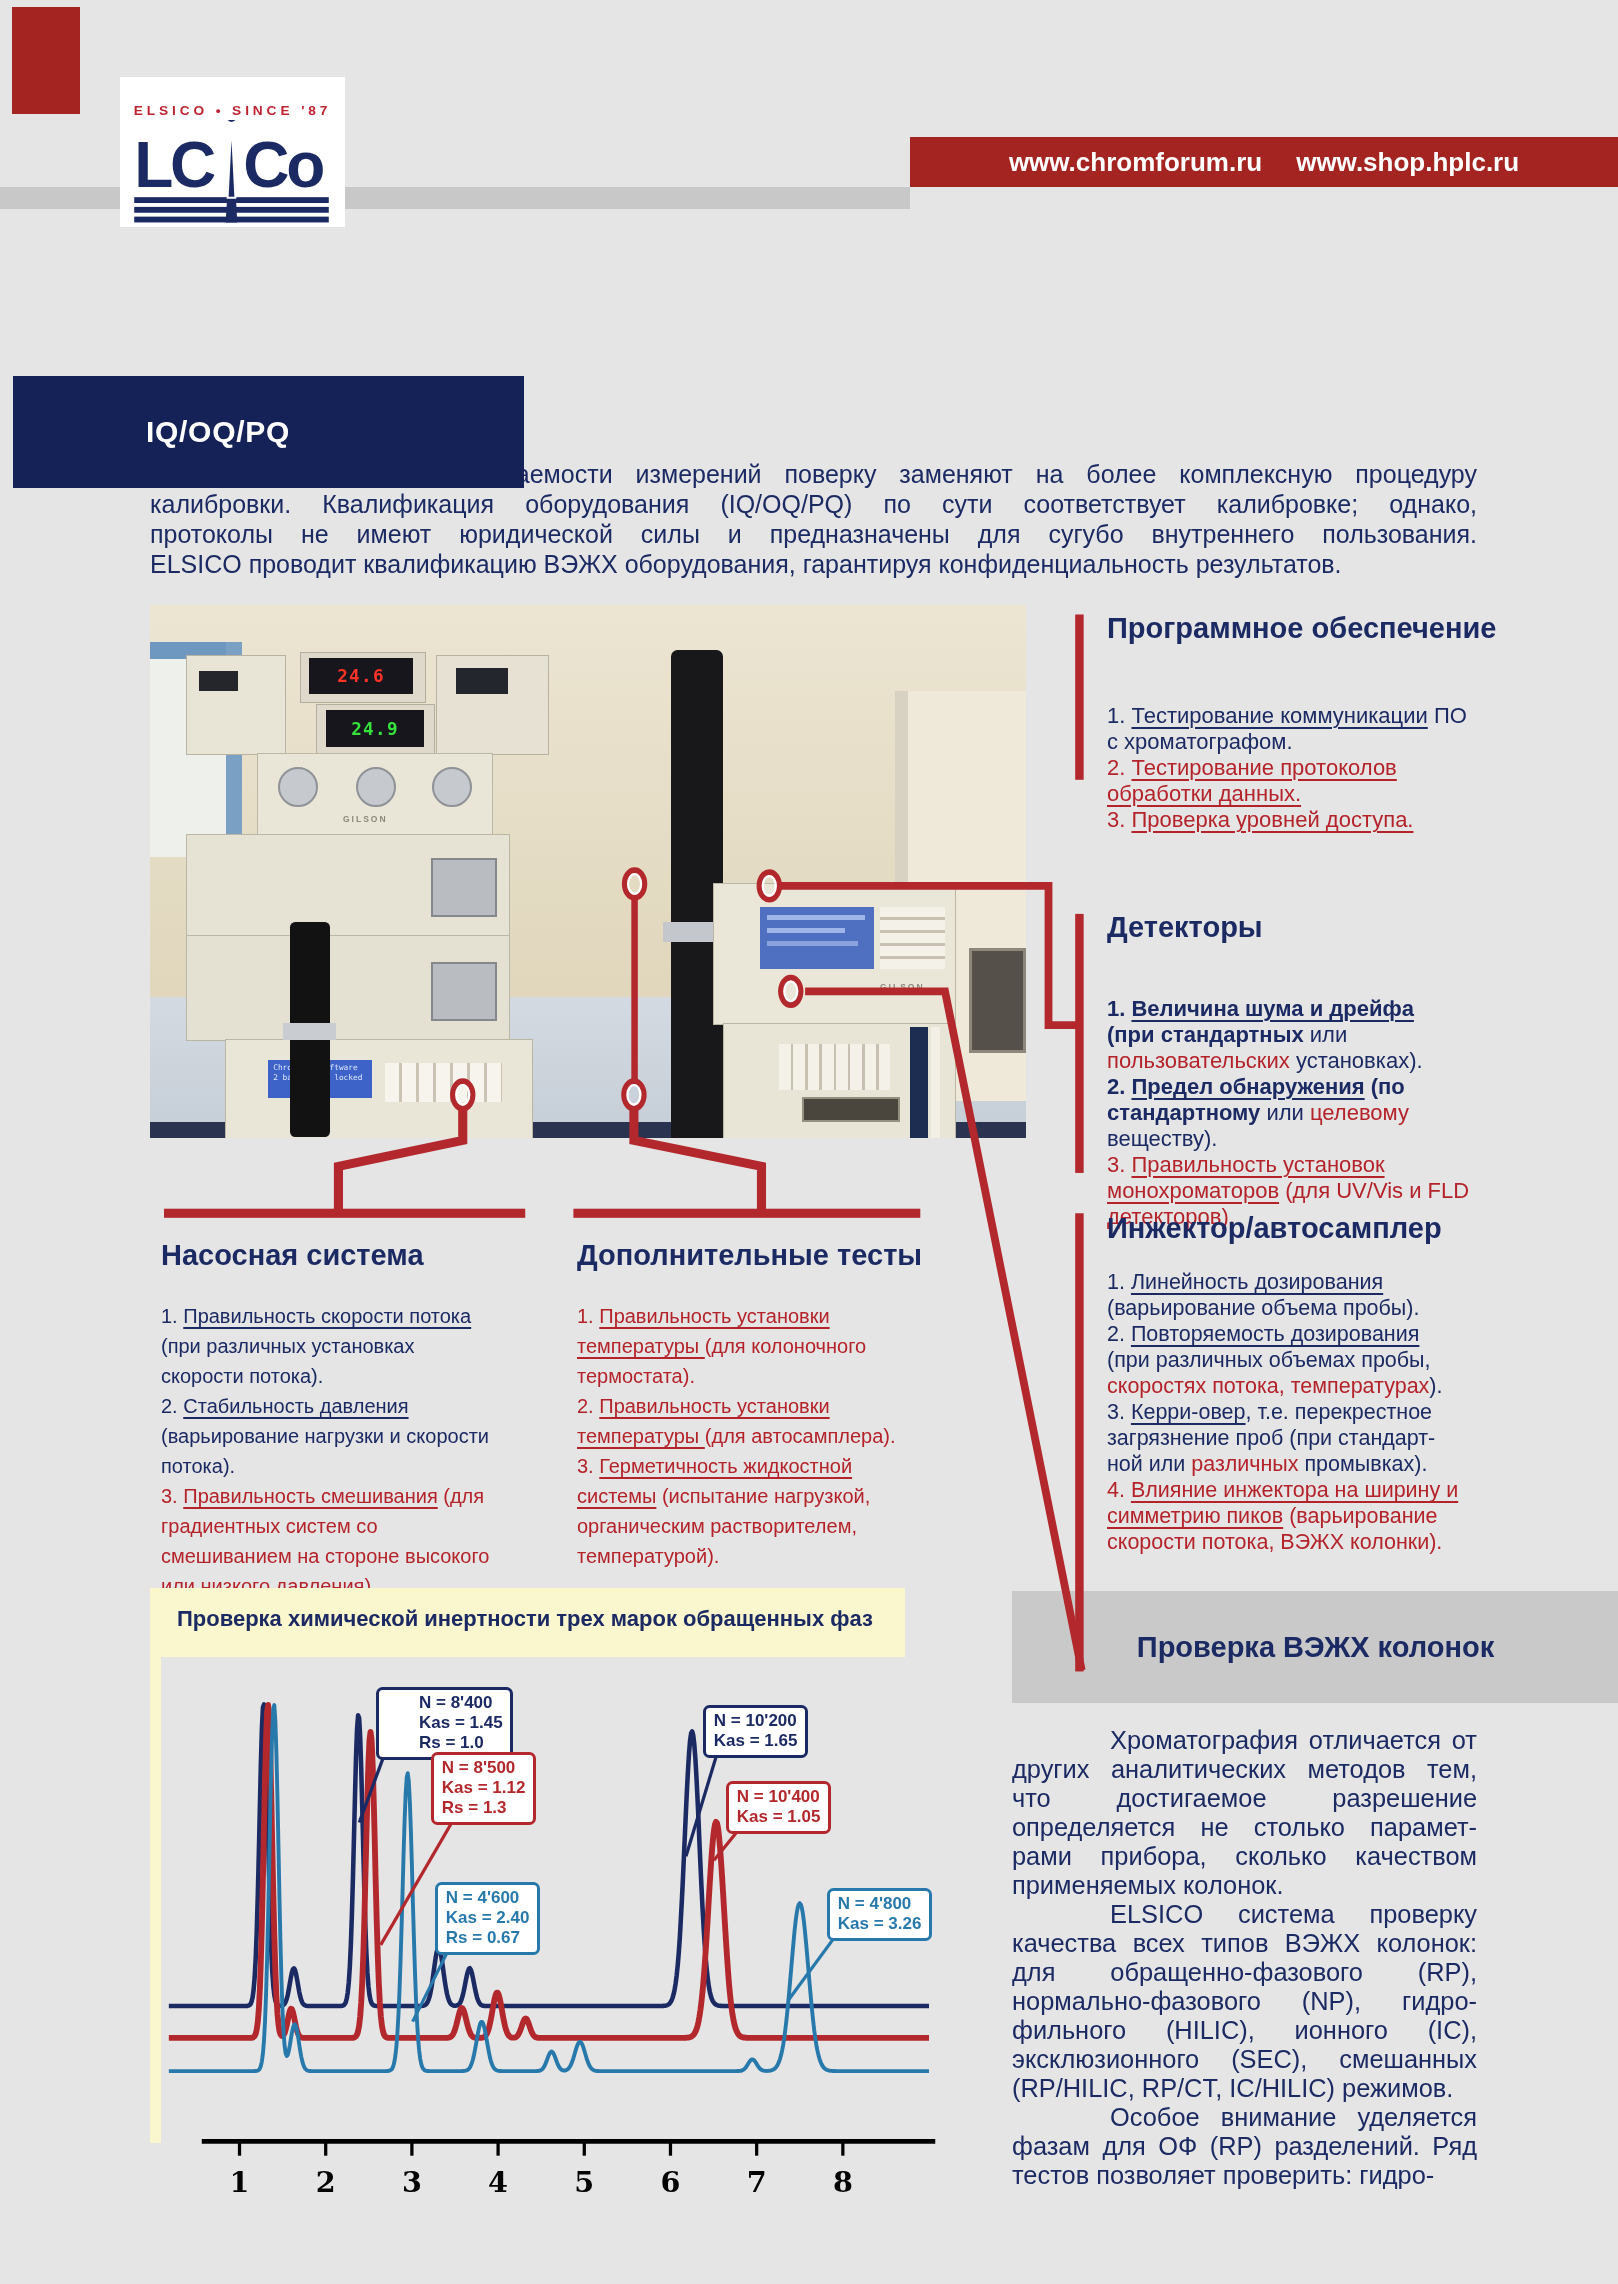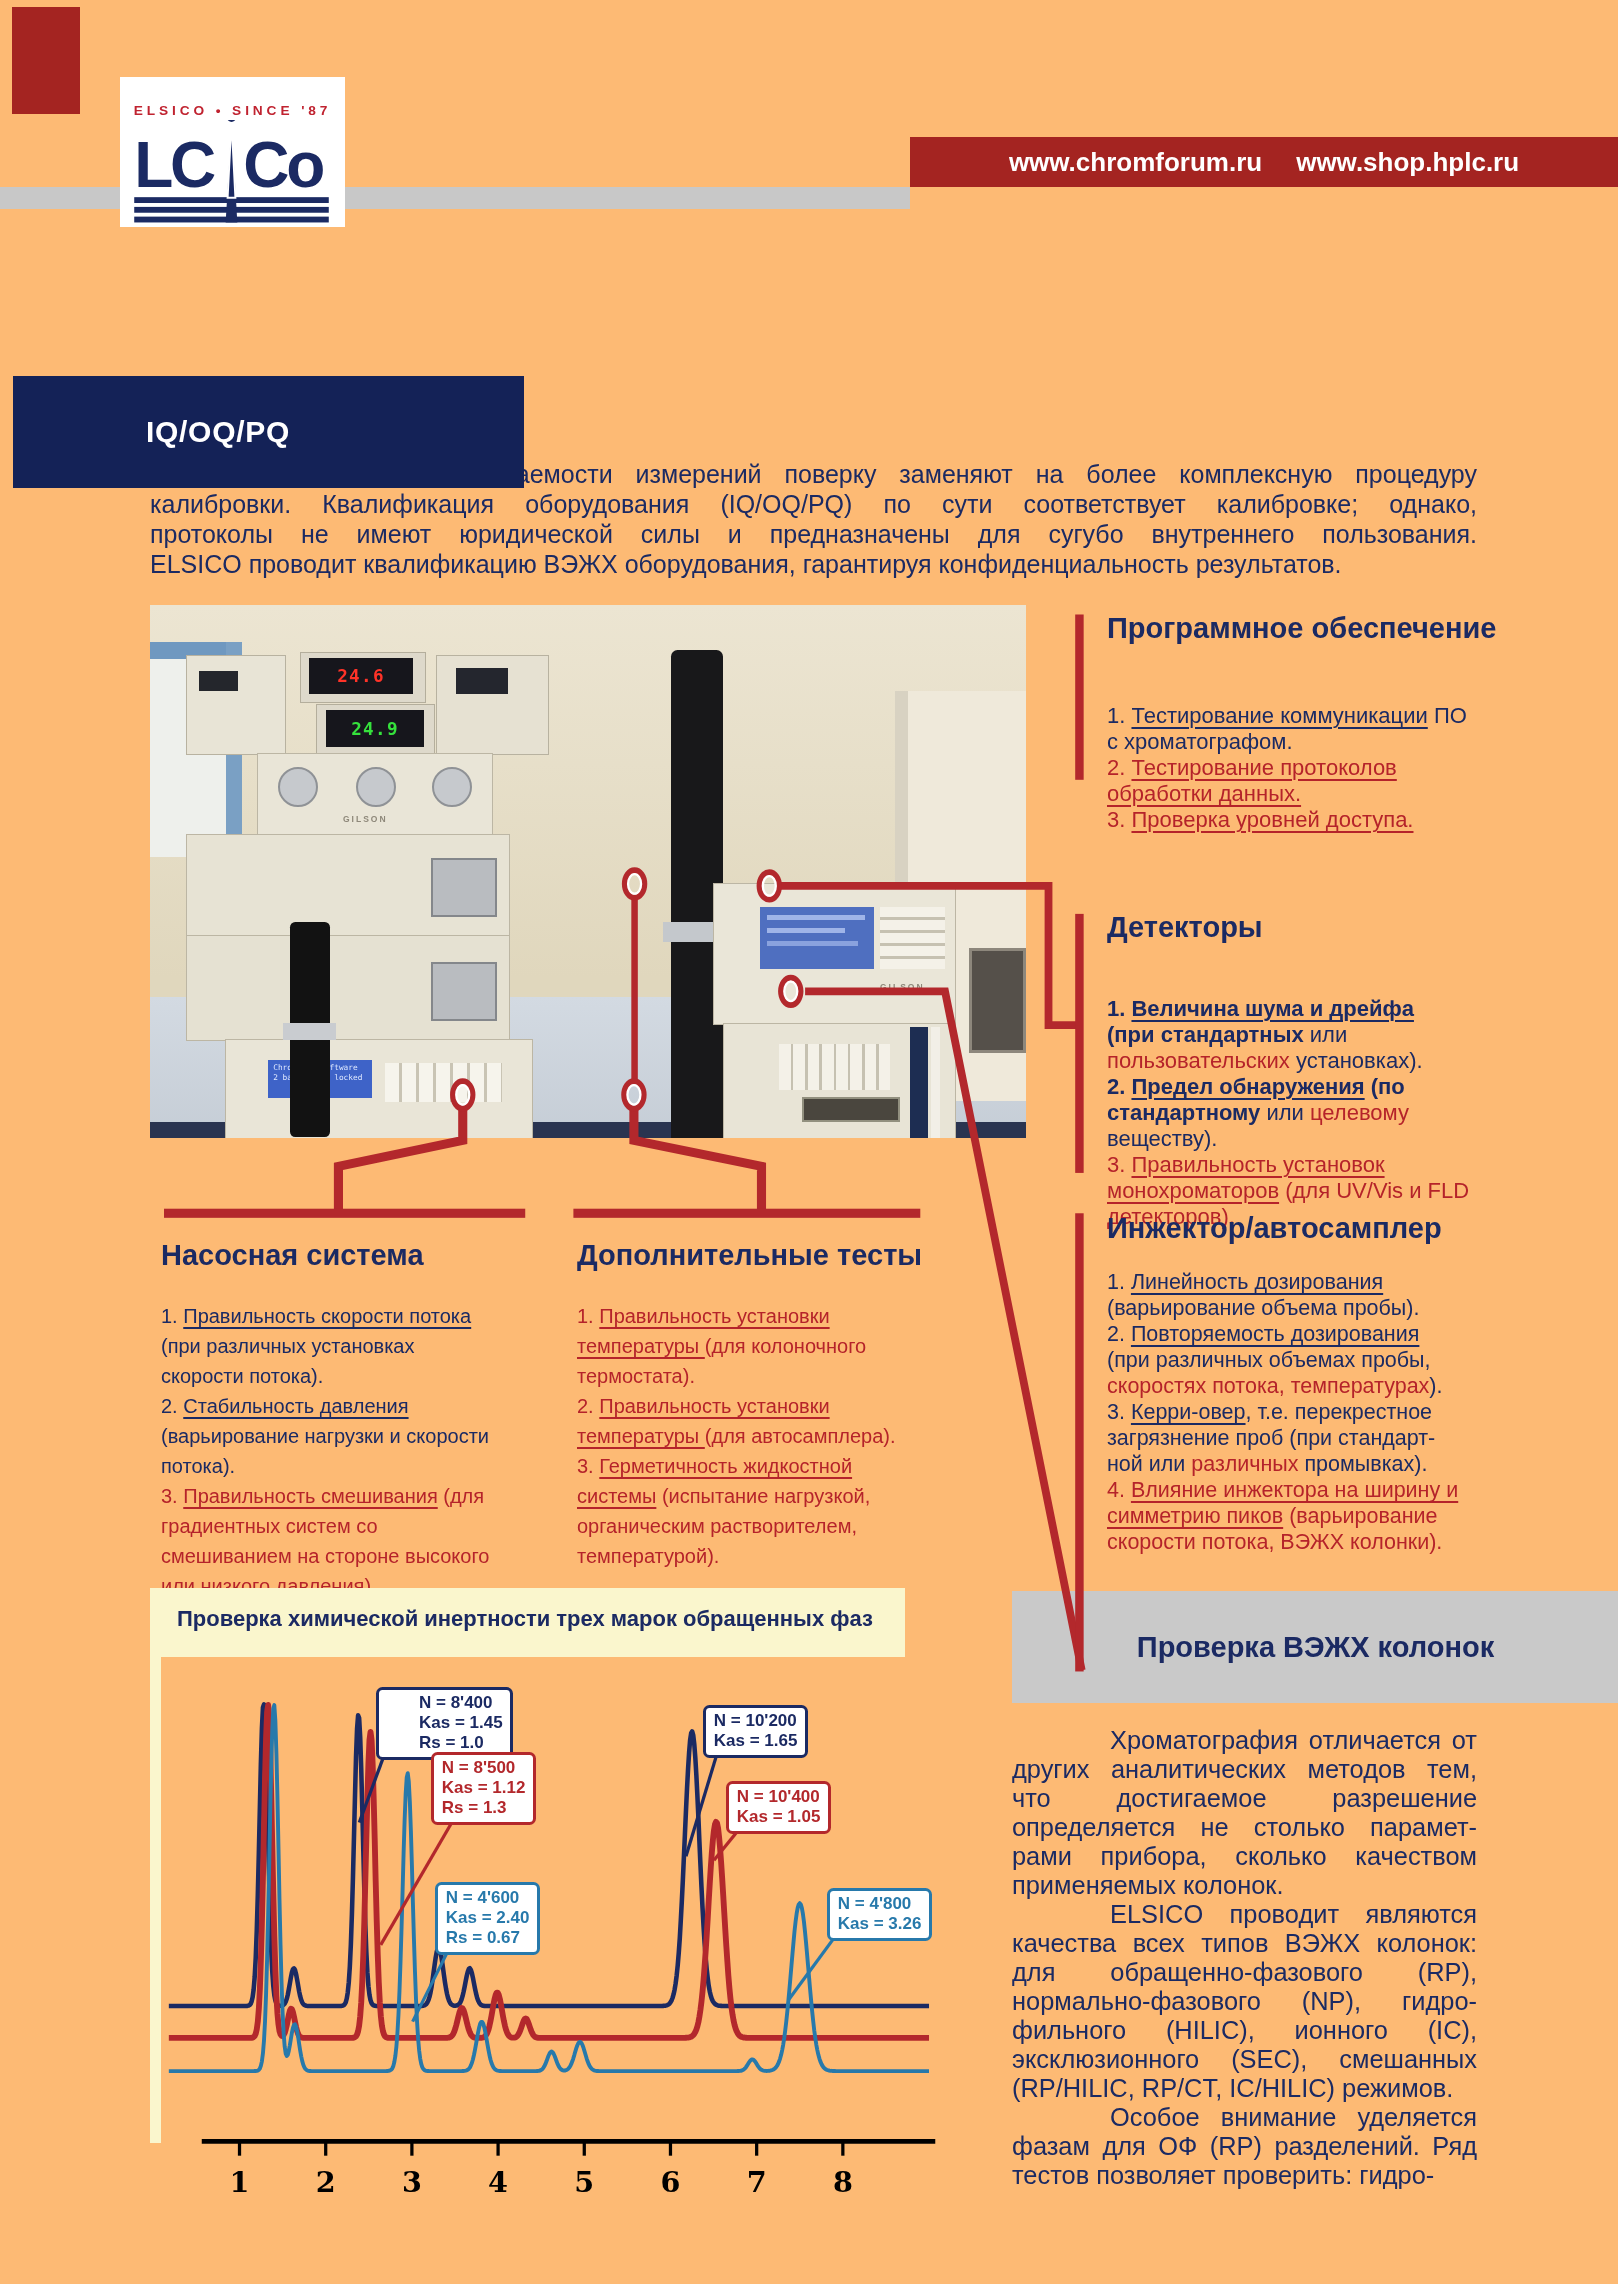--- a/index.html
+++ b/index.html
@@ -1,16 +1,16 @@
 <!DOCTYPE html>
 <html style="font-size:10.4px"><head>
 <meta charset="utf-8">
 <style>
   html,body{margin:0;padding:0;background:#ffffff;}
-  #page{position:relative;width:1618px;height:2284px;background:#fdba74;overflow:hidden;
+  #page{position:relative;width:1618px;height:2284px;background:#e5e5e5;overflow:hidden;
         font-family:"Liberation Sans", sans-serif;}
   .abs{position:absolute;}
   :root{
     --navy:#1b2a63; --iqnavy:#142257; --redtxt:#b5232a; --redbar:#b3282c;
     --urlred:#a42421; --teal:#2779ab; --yellow:#faf6cd; --gray:#c8c8c8;
   }
   
   #corner-accent{left:11.7px;top:6.5px;width:68px;height:107px;background:var(--urlred);}
   #gray-left{left:0;top:187px;width:120px;height:21.5px;background:var(--gray);}
   #gray-right{left:345px;top:187px;width:565px;height:21.5px;background:var(--gray);}
@@ -231,21 +231,21 @@
 
   <div class="abs" id="band-gray"></div>
   <div class="abs" id="band-title">Проверка ВЭЖХ колонок</div>
   <div class="abs" id="col-paras">
       <div class="pline" style="text-indent: 98px;">Хроматография  отличается  от</div>
       <div class="pline">других аналитических методов тем,</div>
       <div class="pline">что  достигаемое  разрешение</div>
       <div class="pline">определяется не столько парамет-</div>
       <div class="pline">рами  прибора,  сколько  качеством</div>
       <div class="pline pline-last">применяемых колонок.</div>
-      <div class="pline" style="text-indent: 98px;">ELSICO  проводит  являются</div>
+      <div class="pline" style="text-indent: 98px;">ELSICO  система  проверку</div>
       <div class="pline">качества всех типов ВЭЖХ колонок:</div>
       <div class="pline">для  обращенно-фазового  (RP),</div>
       <div class="pline">нормально-фазового  (NP),  гидро-</div>
       <div class="pline">фильного  (HILIC),  ионного  (IC),</div>
       <div class="pline">эксклюзионного  (SEC),  смешанных</div>
       <div class="pline pline-last">(RP/HILIC, RP/CT, IC/HILIC) режимов.</div>
       <div class="pline" style="text-indent: 98px;">Особое  внимание  уделяется</div>
       <div class="pline">фазам для ОФ (RP) разделений. Ряд</div>
       <div class="pline pline-last">тестов позволяет проверить: гидро-</div>
     </div>

